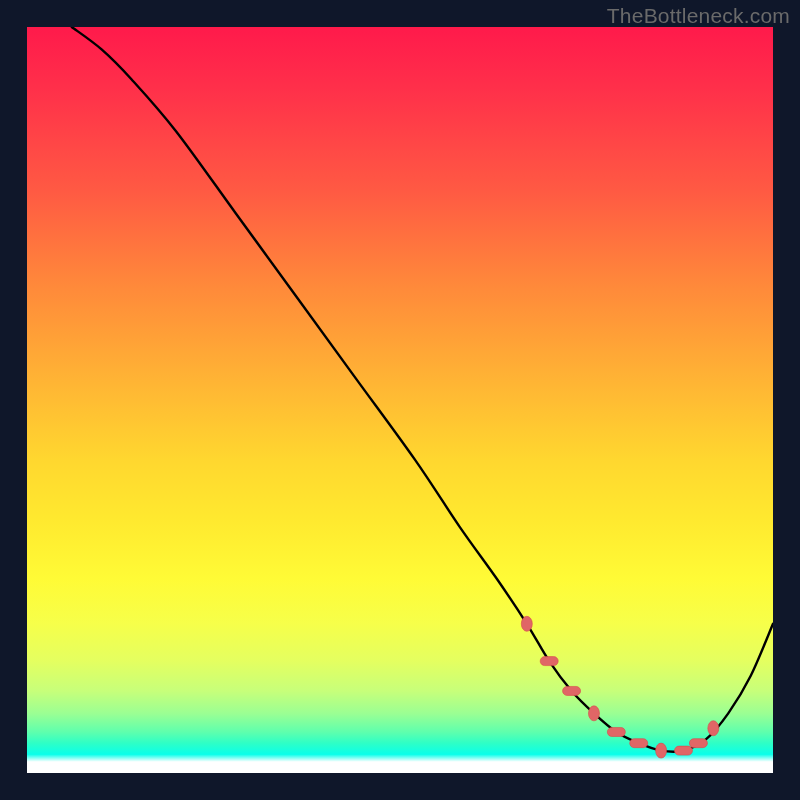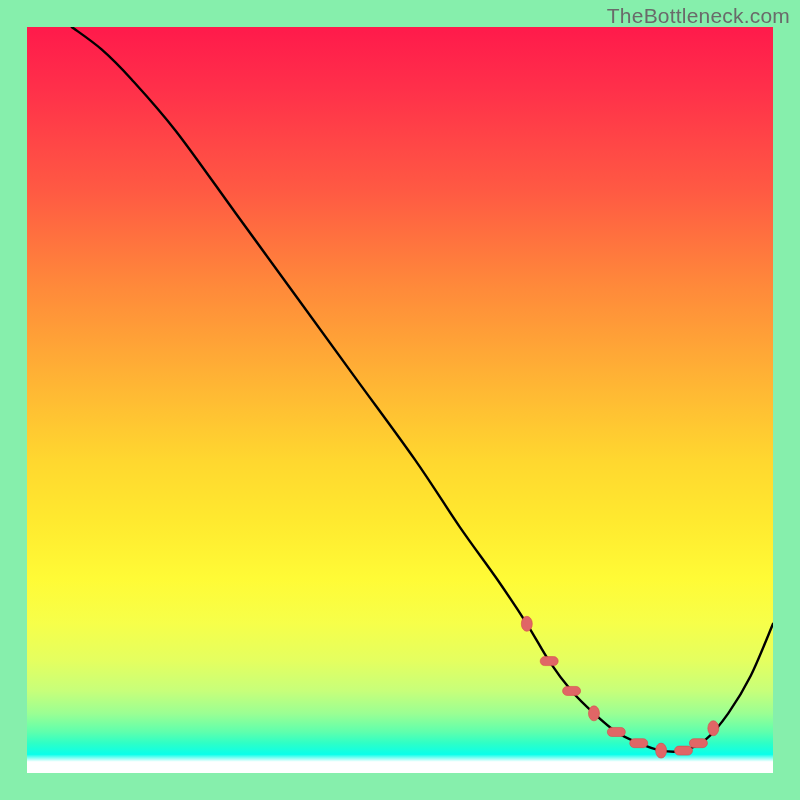--- a/index.html
+++ b/index.html
@@ -8,21 +8,21 @@
     width: 800px;
     height: 800px;
     overflow: hidden;
     background: #000;
     font-family: Arial, Helvetica, sans-serif;
   }
   .frame {
     position: relative;
     width: 800px;
     height: 800px;
-    background: #86efac;
+    background: #0f172a;
   }
   .plot-area {
     position: absolute;
     left: 27px;
     top: 27px;
     width: 746px;
     height: 746px;
     
     background: linear-gradient(to bottom,
       #ff1a4b 0%,

